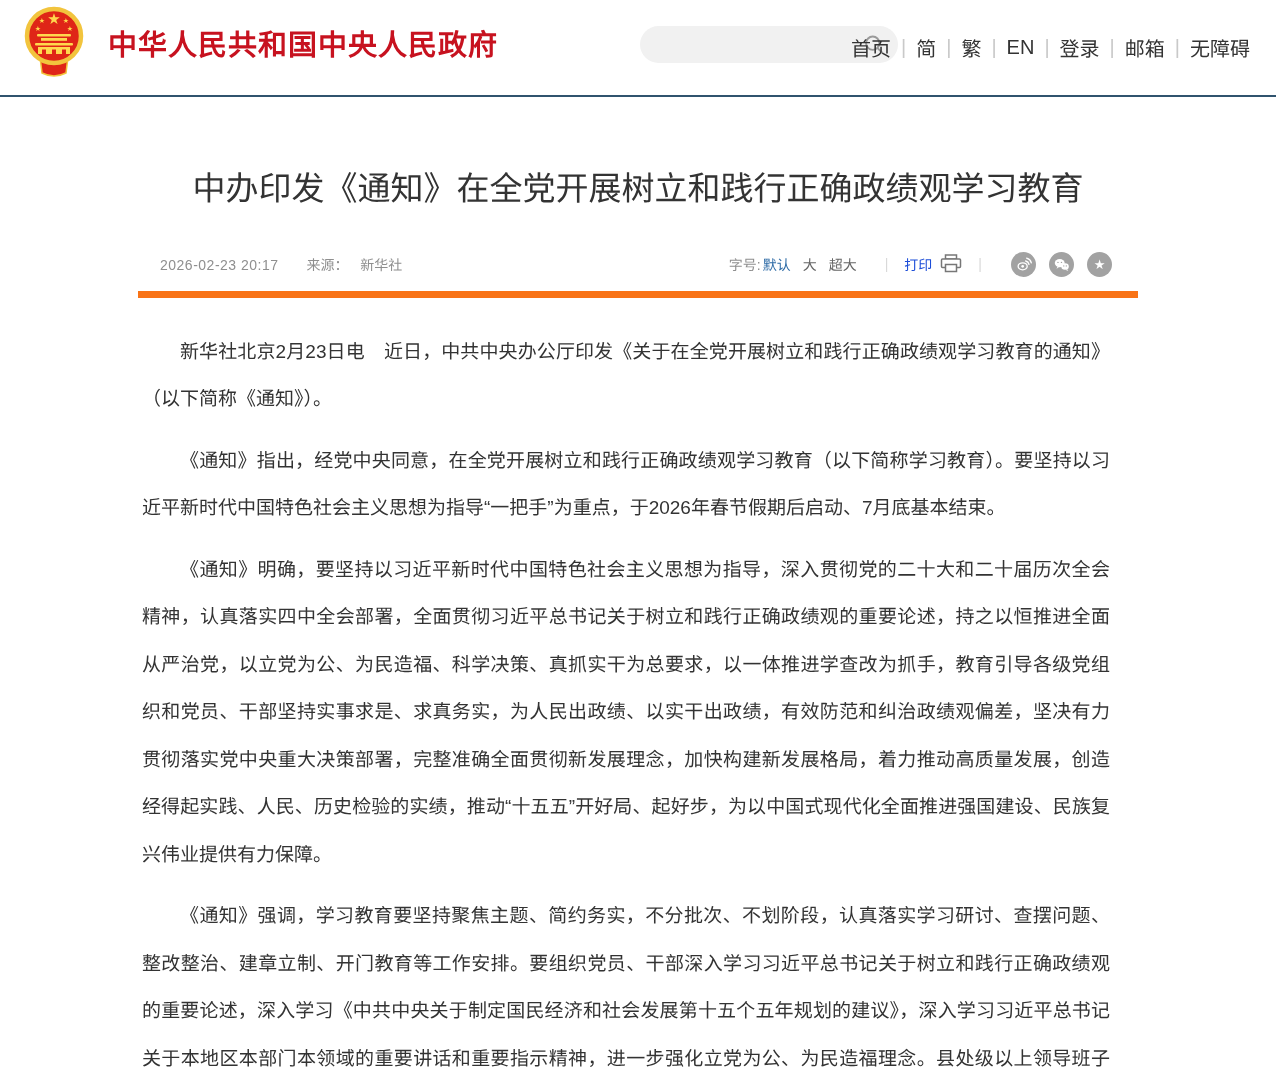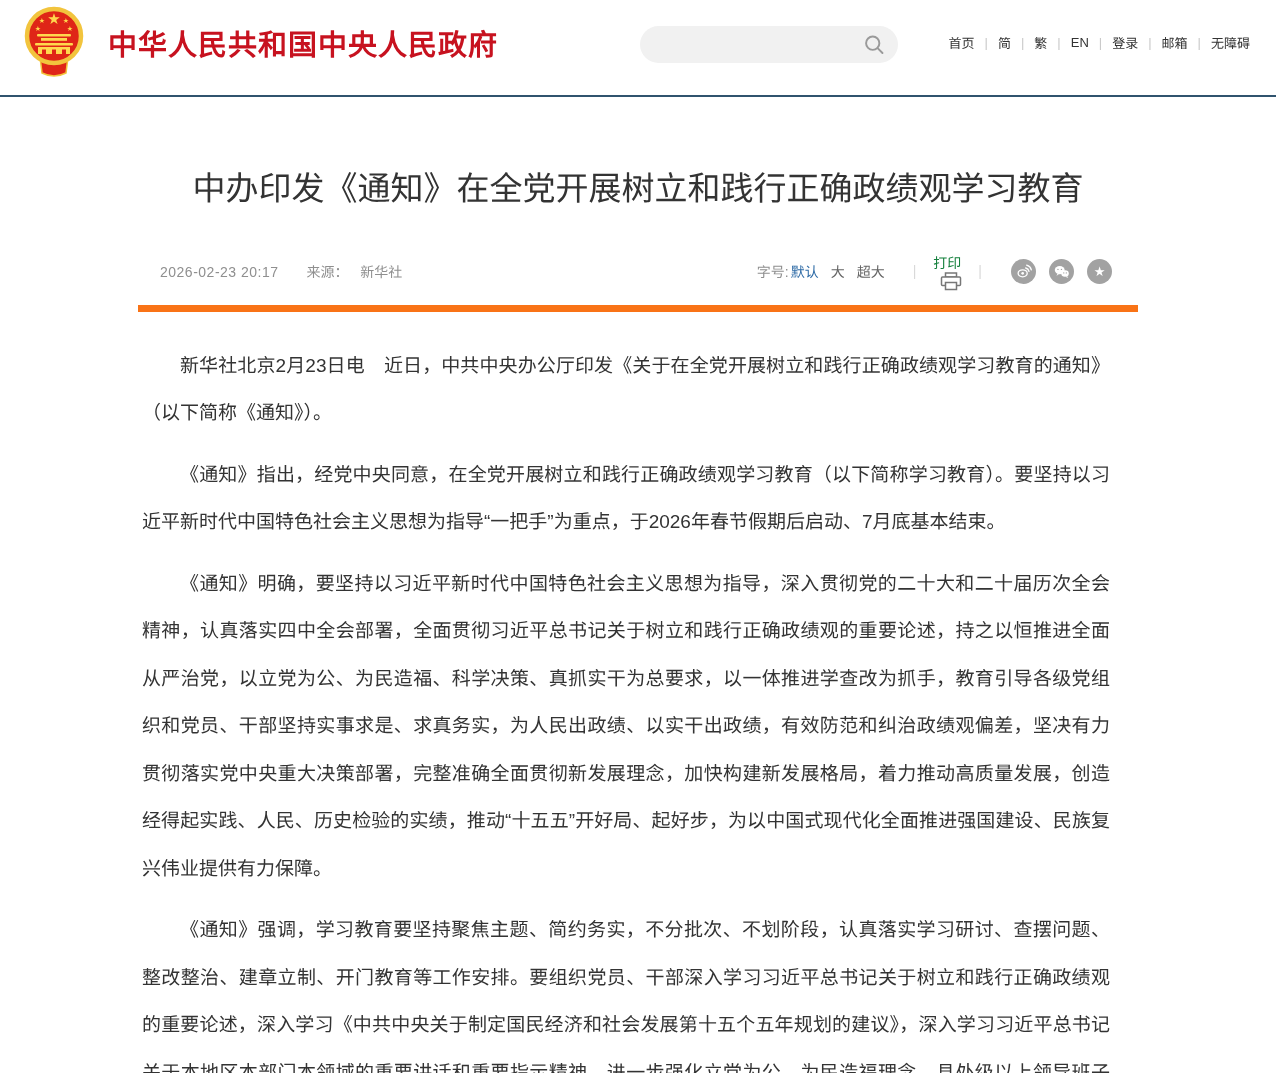--- a/index.html
+++ b/index.html
@@ -29,21 +29,21 @@
     background:#f1f1f1; border-radius:19px; display:flex; align-items:center;
   }
   .search-box input {
     flex:1; border:none; outline:none; background:transparent;
     padding:0 6px 0 18px; font-size:15px; color:#333;
   }
   .search-icon { width:26px; height:26px; margin-right:12px; cursor:pointer; }
 
   .top-nav {
     position:absolute; right:26px; top:33px; display:flex; align-items:center;
-    font-size:13px; color:#333;
+    font-size:20px; color:#333;
   }
   .top-nav a { color:#333; text-decoration:none; cursor:pointer; white-space:nowrap; }
   .top-nav .sep { color:#c9c9c9; margin:0 10px; font-weight:300; }
 
   
   .main-wrap { width:1000px; margin:0 auto; background:#fff; }
   .article-title {
     padding:64px 30px 0; text-align:center;
     font-size:33px; font-weight:400; color:#333; line-height:1.72;
   }
@@ -53,21 +53,21 @@
     display:flex; justify-content:space-between; align-items:center;
     font-size:14px; color:#8f8f8f;
   }
   .meta-left span { margin-right:8px; }
   .meta-left .date { margin-right:24px; letter-spacing:.5px; }
   .meta-right { display:flex; align-items:center; }
   .meta-right .lbl { color:#8f8f8f; margin-right:2px; }
   .fs-opt { color:#666; margin-right:12px; cursor:pointer; text-decoration:none; }
   .fs-opt.active { color:#2e6ba6; }
   .meta-sep { color:#d9d9d9; margin:0 16px; }
-  .print-btn { display:flex; align-items:center; color:#15803d; cursor:pointer; text-decoration:none;flex-direction:column; }
+  .print-btn { display:flex; color:#1d4ed8; cursor:pointer; text-decoration:none; }
   .print-btn svg { margin-left:8px; }
   .share-group { display:flex; align-items:center; }
   .share-circle {
     width:25px; height:25px; border-radius:50%; background:#a2a2a2;
     display:flex; align-items:center; justify-content:center;
     margin-left:13px; cursor:pointer; color:#fff; font-size:13px; line-height:1;
   }
 
   .article-body { padding:30px 28px 40px 4px; }
   .article-body p {

